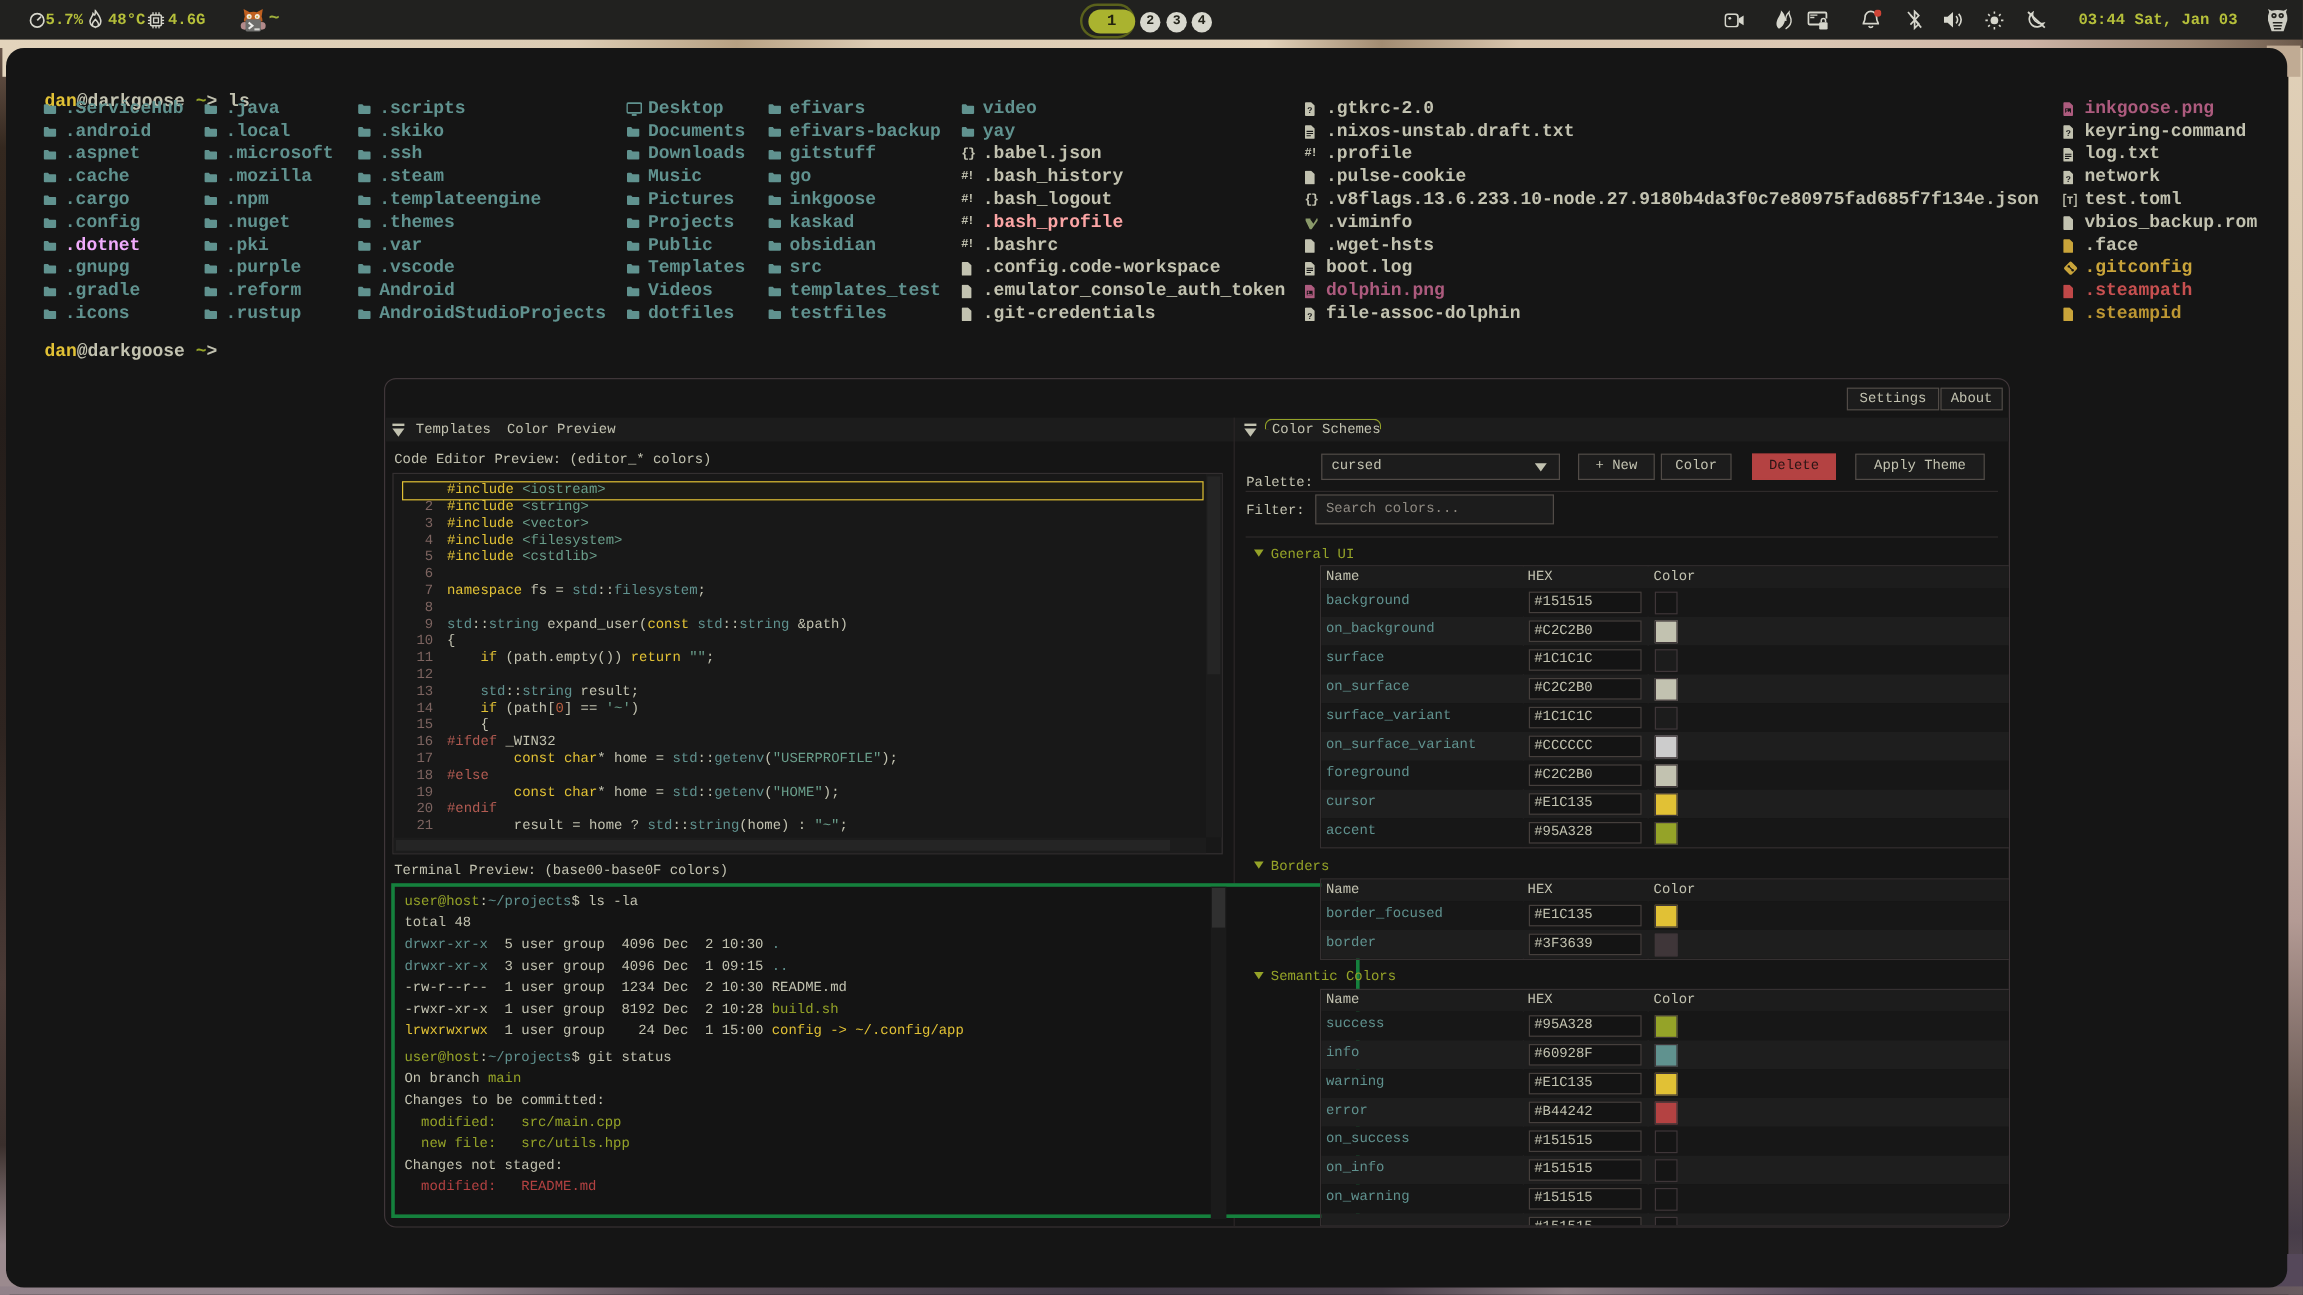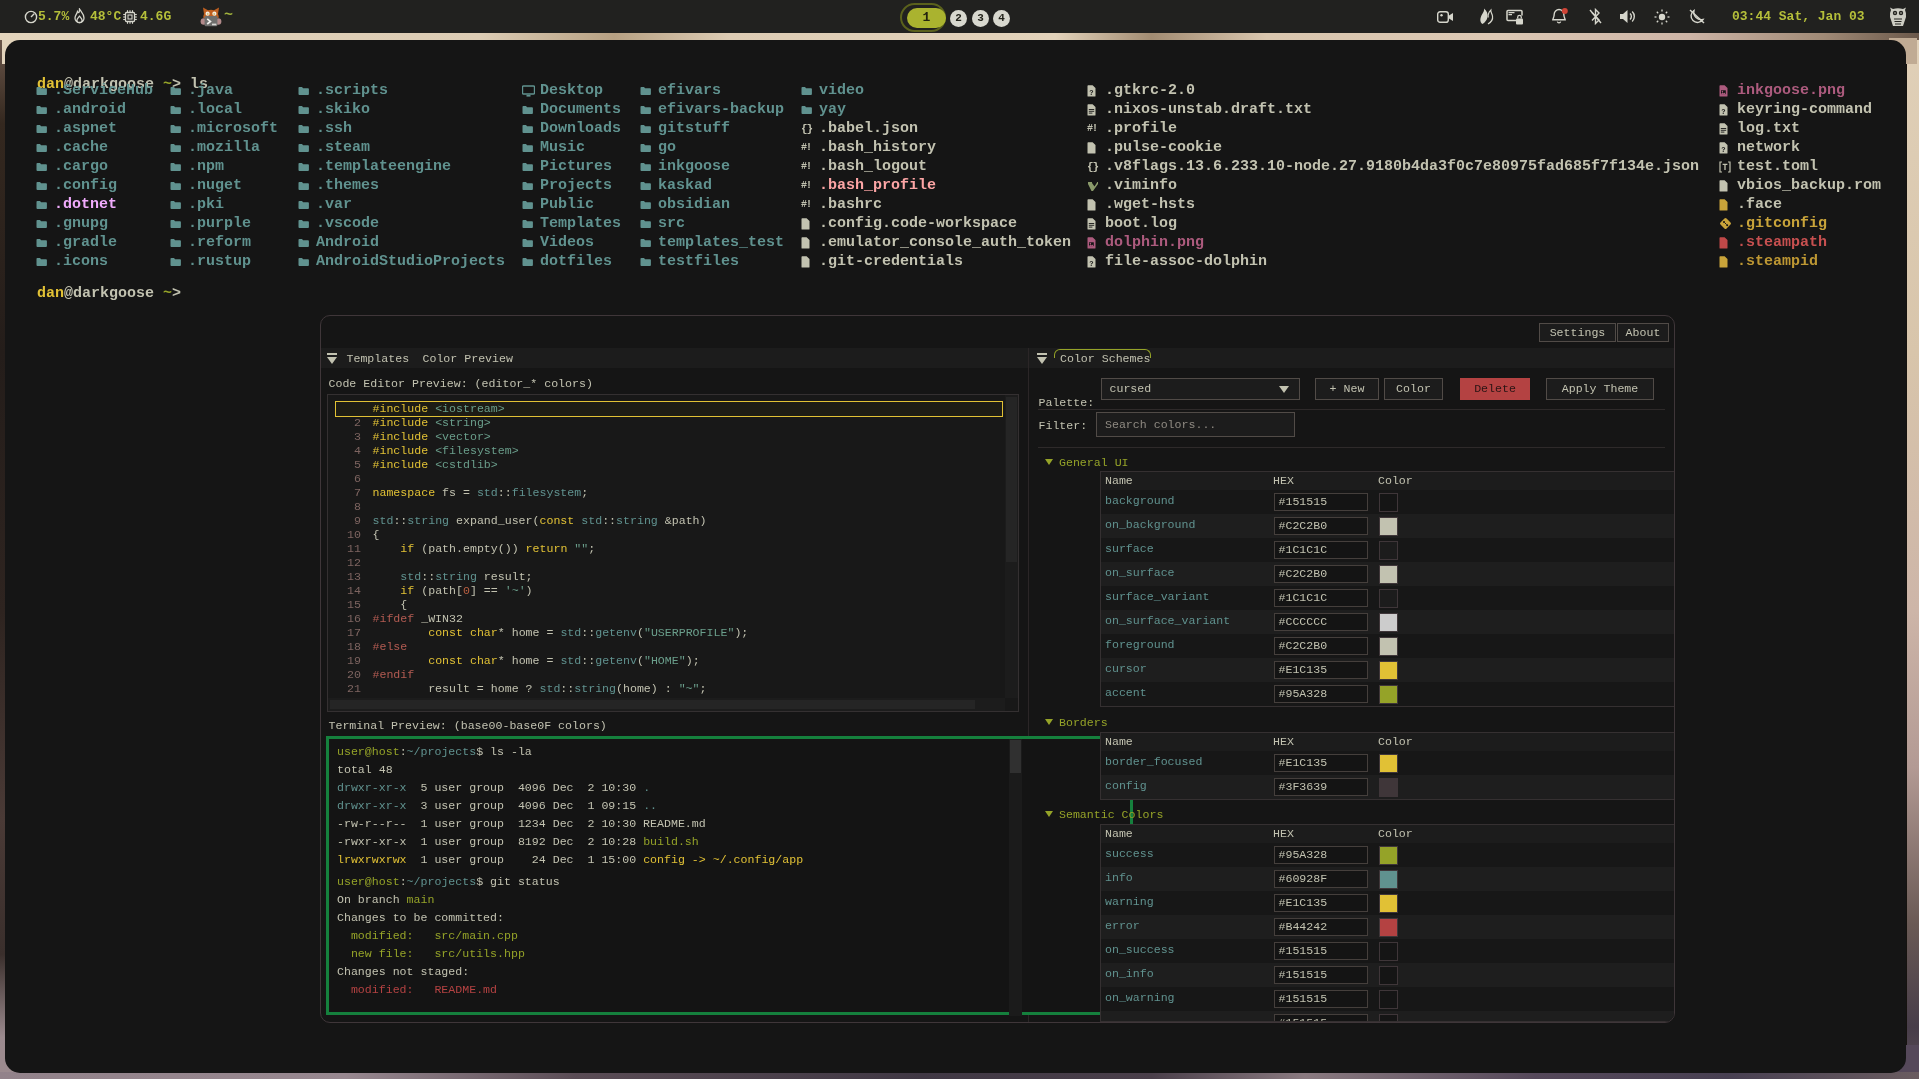--- a/index.html
+++ b/index.html
@@ -894,21 +894,21 @@
           <span style="left:4px">Name</span>
           <span style="left:172px">HEX</span>
           <span style="left:277px">Color</span>
         </div>
         <div class="trow odd">
           <span class="tname">border_focused</span>
           <span class="thex">#E1C135</span>
           <span class="tsw" style="background:#E1C135"></span>
         </div>
         <div class="trow even">
-          <span class="tname">config</span>
+          <span class="tname">border</span>
           <span class="thex">#3F3639</span>
           <span class="tsw" style="background:#3F3639"></span>
         </div>
       </div>
       <div class="sechdr" style="top:492px"><span style="display:inline-block;width:0;height:0;border-left:4.5px solid transparent;border-right:4.5px solid transparent;border-top:6px solid #95A328;margin-right:6px;vertical-align:1px"></span>Semantic Colors</div>
       <div class="ctable" style="top:508px;height:198px;">
         <div class="vline" style="left:168px"></div>
         <div class="vline" style="left:272px"></div>
         <div class="thead">
           <span style="left:4px">Name</span>

